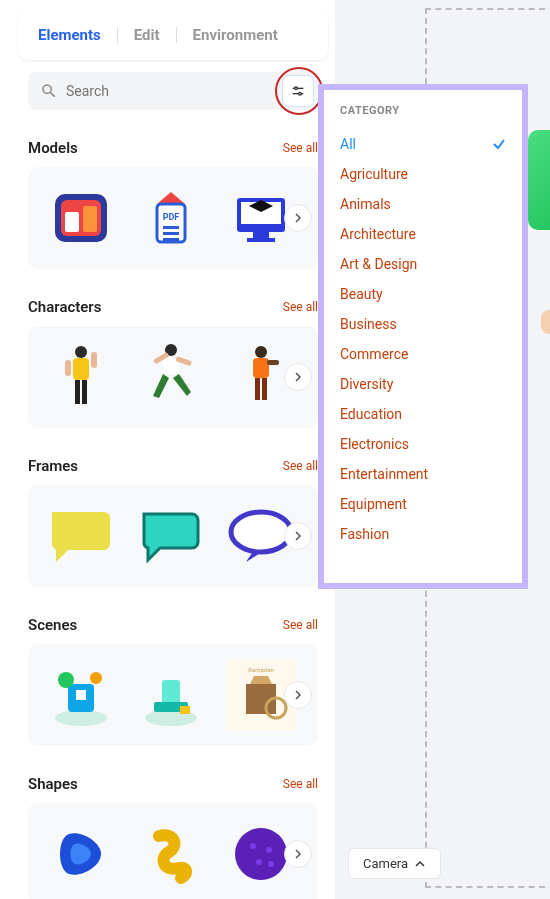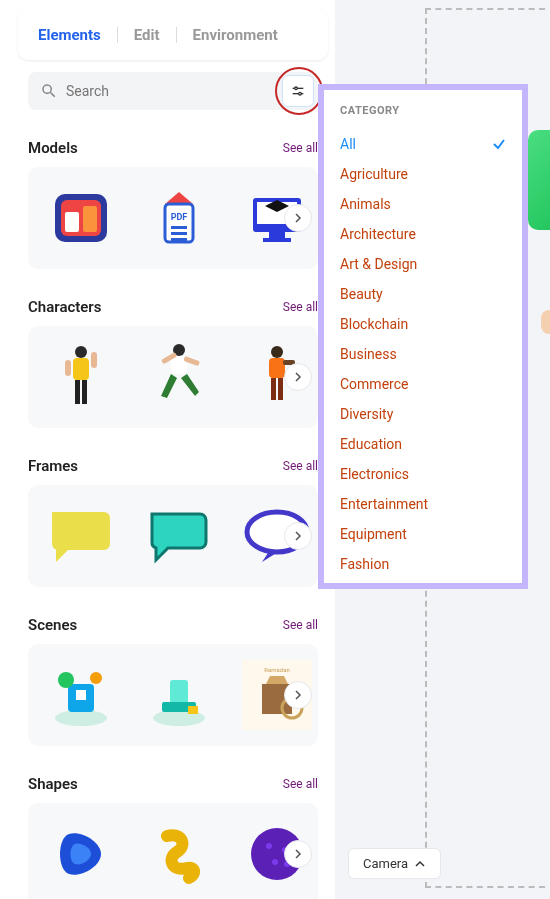--- a/index.html
+++ b/index.html
@@ -11,22 +11,22 @@
 .tab-divider{width:1px;height:16px;background:#ddd;margin:0 10px;}
 .search-wrap{position:relative;margin:0 10px 14px 10px;}
 .search-bar{display:flex;align-items:center;background:#f3f4f6;border-radius:8px;padding:10px 44px 10px 12px;}
 .search-bar svg.magnify{width:18px;height:18px;fill:#888;margin-right:8px;}
 .search-bar input{border:none;background:transparent;outline:none;font-size:14px;color:#666;flex:1;}
 .filter-btn{position:absolute;right:4px;top:50%;transform:translateY(-50%);width:32px;height:32px;display:flex;align-items:center;justify-content:center;background:#fff;border:1px solid #cfe3f8;border-radius:6px;cursor:pointer;}
 .filter-ring{position:absolute;right:-5px;top:50%;transform:translateY(-50%);width:48px;height:48px;border:2px solid #c62828;border-radius:50%;pointer-events:none;}
 .section{margin:0 10px 18px 10px;}
 .section-head{display:flex;justify-content:space-between;align-items:center;margin-bottom:10px;margin-top:29px;}
 .section-title{font-size:15px;font-weight:600;color:#222;}
-.see-all{font-size:12px;color:#701a75;cursor:pointer;}
-.cards{display:flex;gap:16px;background:#f7f8fa;border-radius:10px;padding:12px;position:relative;overflow:hidden;}
+.see-all{font-size:12px;color:#c2410c;cursor:pointer;}
+.cards{display:flex;gap:8px;background:#f7f8fa;border-radius:10px;padding:12px;position:relative;overflow:hidden;}
 .card{width:82px;height:78px;display:flex;align-items:center;justify-content:center;flex-shrink:0;}
 .nav-btn{position:absolute;right:6px;top:50%;transform:translateY(-50%);width:28px;height:28px;border-radius:50%;background:#fff;border:1px solid #e5e7eb;display:flex;align-items:center;justify-content:center;cursor:pointer;z-index:2;}
 .nav-btn svg{width:10px;height:10px;fill:#555;}
 
 .popup{position:absolute;left:318px;top:84px;width:210px;height:505px;background:#fff;border:6px solid #c4b5fd;padding:14px 16px;z-index:10;}
 .popup-title{font-size:11px;font-weight:700;color:#888;letter-spacing:0.5px;margin-bottom:12px;}
 .cat-item{display:flex;justify-content:space-between;align-items:center;font-size:14px;color:#c2410c;padding:7px 0;cursor:pointer;}
 .cat-item.selected{color:#1d8cf8;text-align:center;}
 .cat-item.selected svg{width:14px;height:14px;stroke:#1d8cf8;stroke-width:2;fill:none;}
 
@@ -271,21 +271,20 @@
   <div class="popup-title">CATEGORY</div>
   <div id="cat-list">
       <div class="cat-item selected">All<svg viewBox="0 0 14 14">
           <path d="M2 7 L6 11 L12 3"></path>
         </svg></div>
       <div class="cat-item">Agriculture</div>
       <div class="cat-item">Animals</div>
       <div class="cat-item">Architecture</div>
       <div class="cat-item">Art &amp; Design</div>
       <div class="cat-item">Beauty</div>
-      <div class="cat-item">Blockchain</div>
       <div class="cat-item">Business</div>
       <div class="cat-item">Commerce</div>
       <div class="cat-item">Diversity</div>
       <div class="cat-item">Education</div>
       <div class="cat-item">Electronics</div>
       <div class="cat-item">Entertainment</div>
       <div class="cat-item">Equipment</div>
       <div class="cat-item">Fashion</div>
     </div>
 </div>

